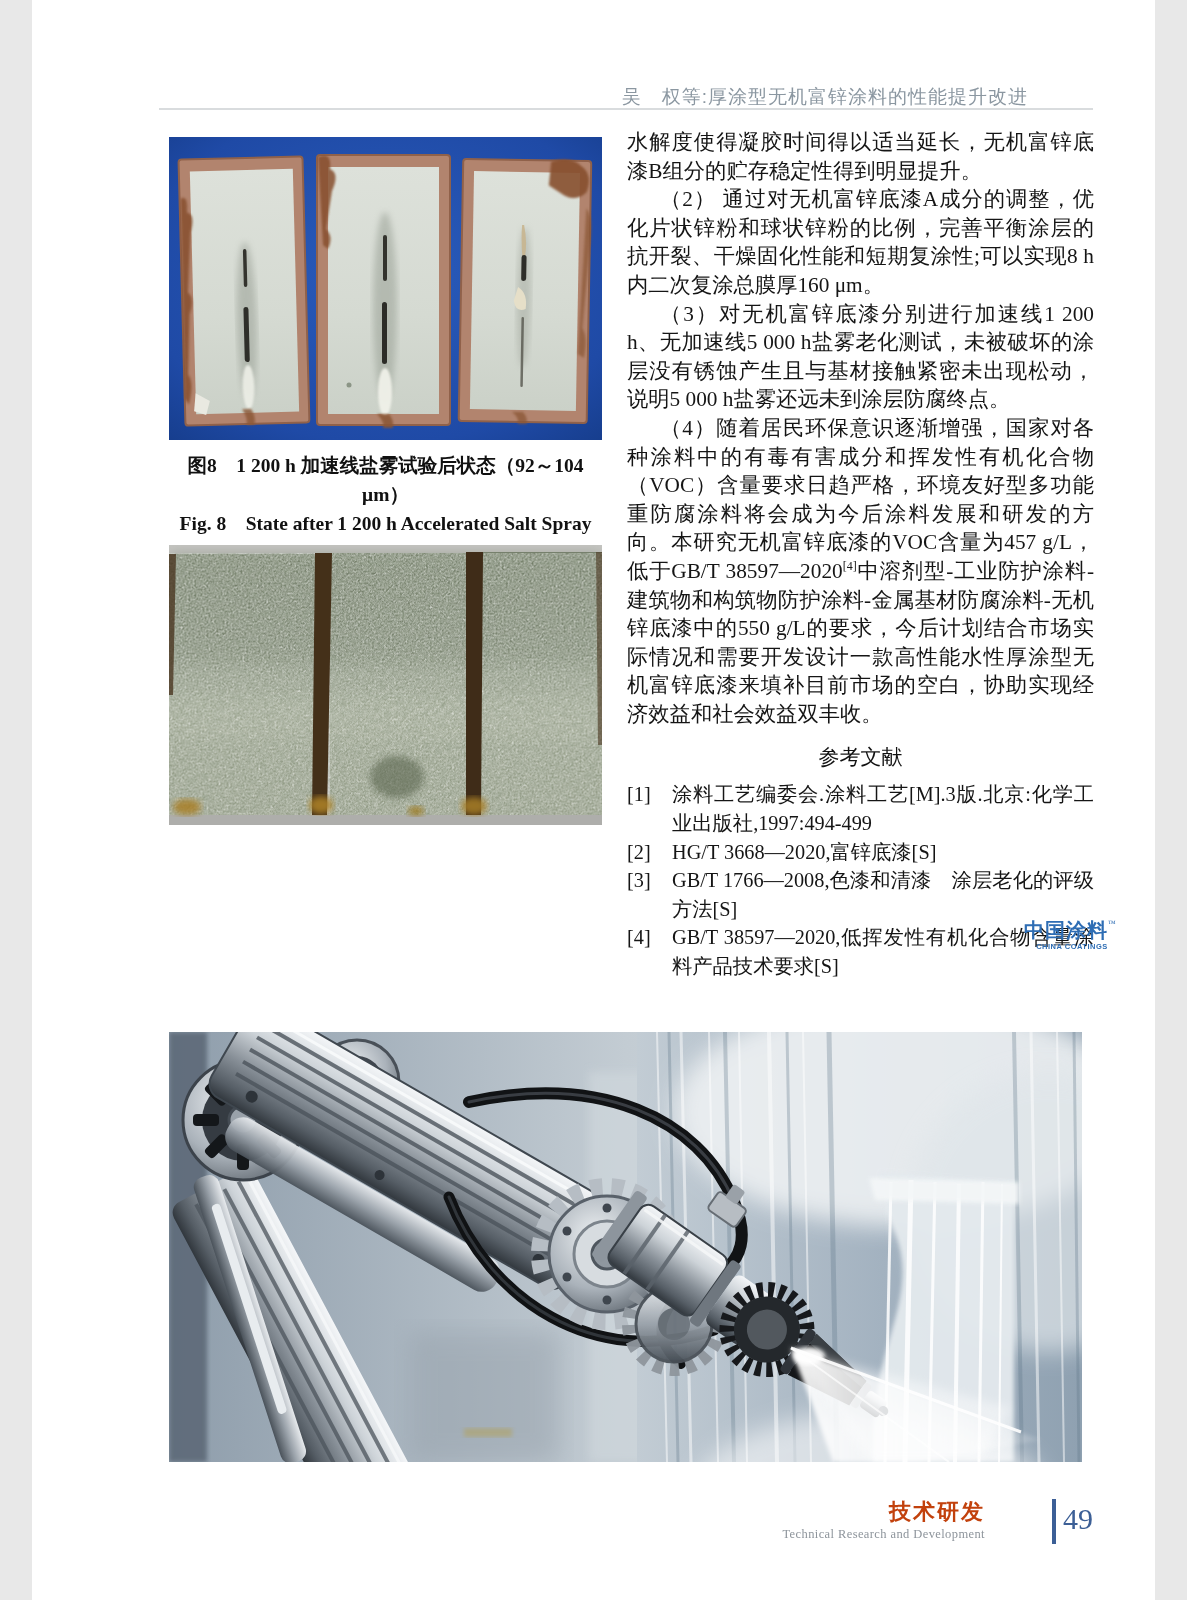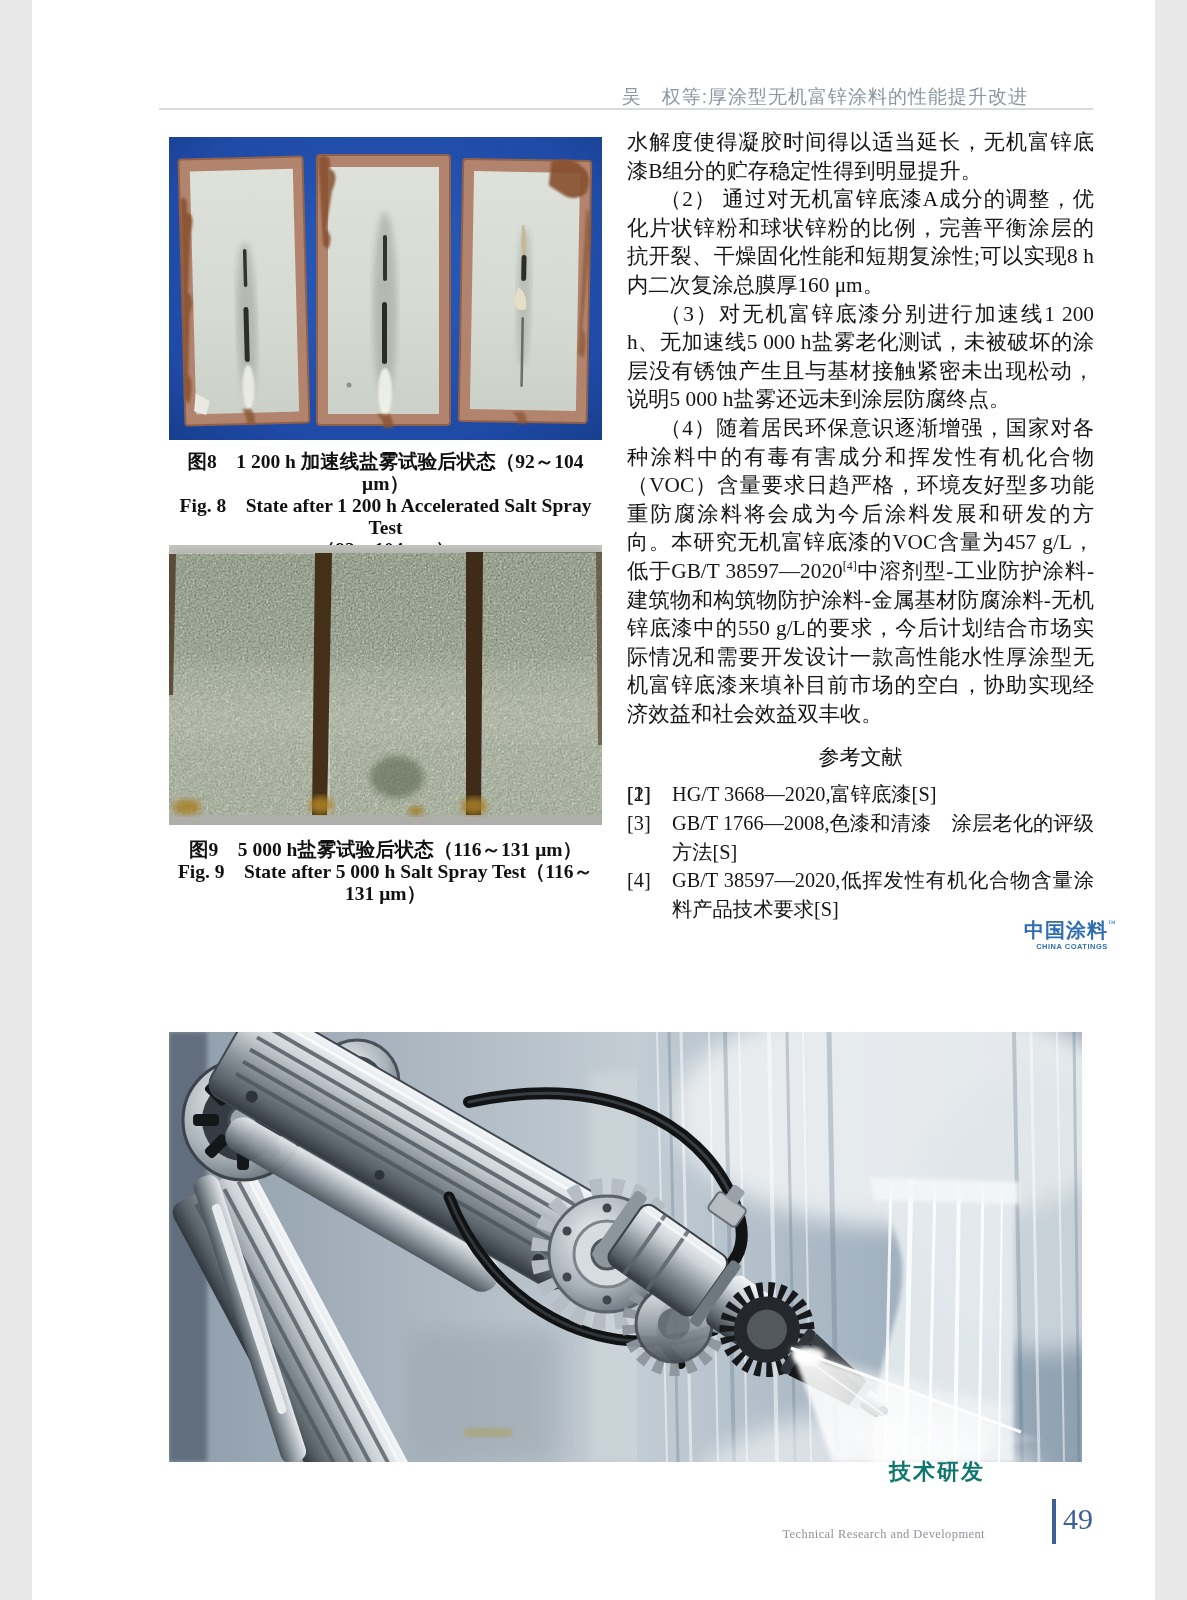--- a/index.html
+++ b/index.html
@@ -16,21 +16,21 @@
     font-size:19px; color:#8b97a1; letter-spacing:1px;
   }
   .header-rule{ top:108px; left:127px; width:934px; height:2px; background:#d9dcde; }
 
   
   .fig-photo{ left:137px; width:433px; overflow:hidden; }
   .fig8{ top:137px; height:303px; }
   .fig9{ top:545px; height:280px; }
   .caption{
     left:137px; width:433px; text-align:center; font-weight:bold;
-    font-size:19.5px; line-height:22px; color:#111;
+    font-size:19.5px; line-height:29px; color:#111;
   }
   .cap8{ top:451px; }
   .cap9{ top:839px; }
   .left-body{
     left:130px; top:910px; width:442px; font-size:21.3px; line-height:33px;
     text-align:justify; text-justify:inter-ideograph; color:#151515;
   }
 
   
   .right-col{ left:595px; top:128px; width:467px; }
@@ -54,22 +54,22 @@
   .cc-logo{ left:992px; top:920px; width:96px; text-align:left; line-height:1; }
   .cc-zh{ font-family:"Liberation Sans","DejaVu Sans",sans-serif; font-weight:bold; font-size:20px; letter-spacing:1px; }
   .cc-tm{ font-size:8px; vertical-align:top; }
   .cc-en{ font-family:"Liberation Sans","DejaVu Sans",sans-serif; font-weight:bold; font-size:7.5px; letter-spacing:.5px; margin-top:3px;text-align:center; }
 
   
   .big-photo{ left:137px; top:1032px; width:913px; height:430px; overflow:hidden; }
 
   
   .footer-zh{
-    top:1457px; right:170px; font-family:"Liberation Sans","DejaVu Sans",sans-serif;
-    font-weight:bold; font-size:22px; color:#0f766e; letter-spacing:2px;
+    top:1497px; right:170px; font-family:"Liberation Sans","DejaVu Sans",sans-serif;
+    font-weight:bold; font-size:22px; color:#c2410c; letter-spacing:2px;
   }
   .footer-en{
     top:1527px; right:170px; font-size:12.5px; color:#8d949b; letter-spacing:.4px;
   }
   .footer-bar{ top:1499px; left:1020px; width:4px; height:45px; }
   .footer-page{ top:1502px; left:1031px; font-size:30px; }
   svg{display:block;}
 </style>
 </head>
 <body>
@@ -190,36 +190,32 @@
       </g>
       <g opacity="0.85">
         <ellipse cx="18" cy="262" rx="14" ry="8" fill="#a87f26" filter="url(#blur3)"></ellipse>
         <ellipse cx="152" cy="260" rx="12" ry="9" fill="#b08428" filter="url(#blur3)"></ellipse>
         <ellipse cx="305" cy="261" rx="13" ry="9" fill="#a87f26" filter="url(#blur3)"></ellipse>
         <ellipse cx="247" cy="266" rx="8" ry="5" fill="#9c7a24" filter="url(#blur3)"></ellipse>
       </g>
     </svg>
   </div>
 
-  <div class="abs caption cap9">
-    <div>图9　5 000 h盐雾试验后状态（116～131 μm）</div>
-    <div>Fig. 9　State after 5 000 h Salt Spray Test（116～131 μm）</div>
-  </div>
 
 
   <div class="abs right-col">
     <div id="paragraphs">
         <p class=""><span>水解度使得凝胶时间得以适当延长，无机富锌底漆B组分的贮存稳定性得到明显提升。</span></p>
         <p class="indent"><span>（2） 通过对无机富锌底漆A成分的调整，优化片状锌粉和球状锌粉的比例，完善平衡涂层的抗开裂、干燥固化性能和短期复涂性;可以实现8 h内二次复涂总膜厚160 μm。</span></p>
         <p class="indent"><span>（3）对无机富锌底漆分别进行加速线1 200 h、无加速线5 000 h盐雾老化测试，未被破坏的涂层没有锈蚀产生且与基材接触紧密未出现松动，说明5 000 h盐雾还远未到涂层防腐终点。</span></p>
         <p class="indent"><span>（4）随着居民环保意识逐渐增强，国家对各种涂料中的有毒有害成分和挥发性有机化合物（VOC）含量要求日趋严格，环境友好型多功能重防腐涂料将会成为今后涂料发展和研发的方向。本研究无机富锌底漆的VOC含量为457 g/L，低于GB/T 38597—2020</span><sup>[4]</sup><span>中溶剂型-工业防护涂料-建筑物和构筑物防护涂料-金属基材防腐涂料-无机锌底漆中的550 g/L的要求，今后计划结合市场实际情况和需要开发设计一款高性能水性厚涂型无机富锌底漆来填补目前市场的空白，协助实现经济效益和社会效益双丰收。</span></p>
       </div>
     <div class="refs-title">参考文献</div>
     <div id="refs">
-        <div class="ref-item"><span class="marker">[1]</span></div>
+        <div class="ref-item"><span class="marker">[1]</span><span>涂料工艺编委会.涂料工艺[M].3版.北京:化学工业出版社,1997:494-499</span></div>
         <div class="ref-item"><span class="marker">[2]</span><span>HG/T 3668—2020,富锌底漆[S]</span></div>
         <div class="ref-item"><span class="marker">[3]</span><span>GB/T 1766—2008,色漆和清漆　涂层老化的评级方法[S]</span></div>
         <div class="ref-item"><span class="marker">[4]</span><span>GB/T 38597—2020,低挥发性有机化合物含量涂料产品技术要求[S]</span></div>
       </div>
   </div>
 
   <div class="abs cc-logo" style="color: rgb(46, 109, 180);">
     <div>
       <span class="cc-zh">中国涂料</span><span class="cc-tm">™</span>
     </div>

